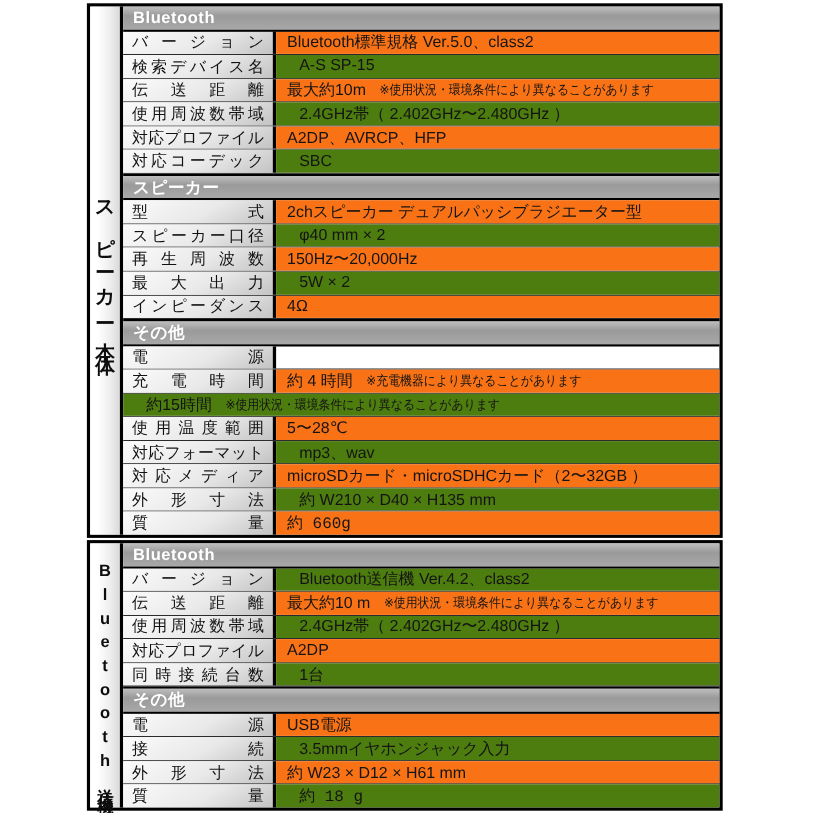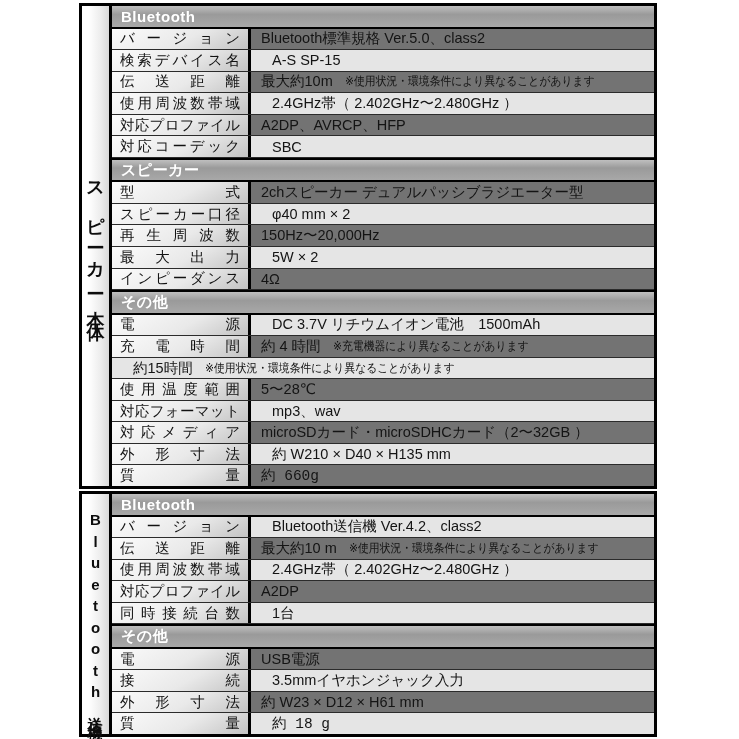--- a/index.html
+++ b/index.html
@@ -22,22 +22,22 @@
   .table-body > :last-child{border-bottom:0;font-family:Liberation Mono, monospace;}
   .band-header .hdr-text{color:#ffffff;font-weight:bold;font-size:15px;letter-spacing:.5px;}
   .row{border-bottom:1px solid #2b2b2b;}
   .cell-label{width:139px;box-sizing:border-box;border-right:3px solid #000;
     background:linear-gradient(150deg,#fbfbfb 0%,#e9e9e9 55%,#c3c3c3 100%);
     display:flex;align-items:center;padding:0 8px;}
   .cell-label .lbl{display:block;width:100%;font-size:14.5px;color:#121212;
     text-align:justify;text-align-last:justify;text-justify:inter-character;white-space:normal;}
   .cell-value{flex:1;min-width:0;display:flex;align-items:center;padding:0 0 0 10px;
     white-space:nowrap;overflow:hidden;}
-  .shade-g .cell-value{background:#737373;}
-  .shade-w .cell-value{background:#e5e5e5;padding-left:21px;}
+  .shade-g .cell-value{background:#f97316;}
+  .shade-w .cell-value{background:#4d7c0f;padding-left:21px;}
   .val{font-size:14.5px;color:#141414;}
   .note{font-size:12px;color:#141414;display:inline-block;transform:scaleX(.9);
     transform-origin:left center;margin-left:12px;}
   .note:empty{display:none;}
 </style>
 </head>
 <body>
 
 <div id="sheet">
     <div class="spec-table t-0">
@@ -140,23 +140,20 @@
             <div class="val">4Ω</div>
           </div>
         </div>
         <div class="band band-header">
           <div class="hdr-text">その他</div>
         </div>
         <div class="band row shade-w">
           <div class="cell-label">
             <div class="lbl">電源</div>
           </div>
-          <div class="cell-value">
-            <div class="val">DC 3.7V リチウムイオン電池　1500mAh</div>
-          </div>
         </div>
         <div class="band row shade-g">
           <div class="cell-label">
             <div class="lbl">充電時間</div>
           </div>
           <div class="cell-value">
             <div class="val">約 4 時間</div>
             <div class="note">※充電機器により異なることがあります</div>
           </div>
         </div>

